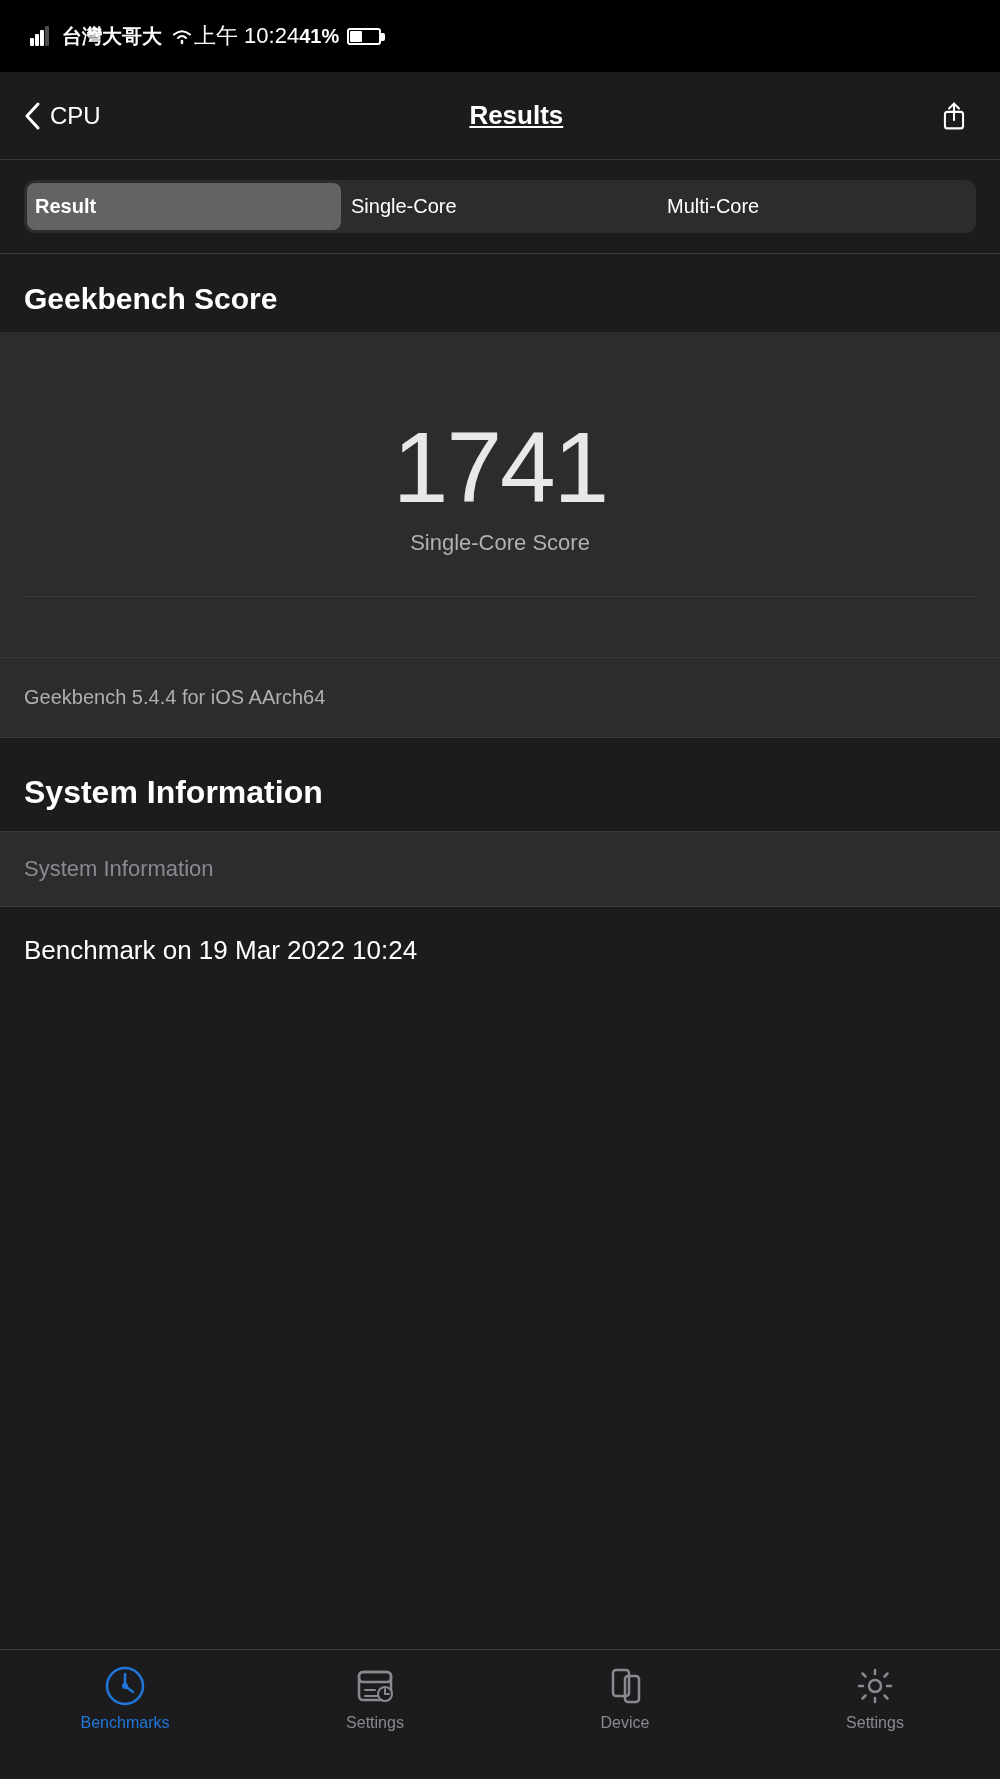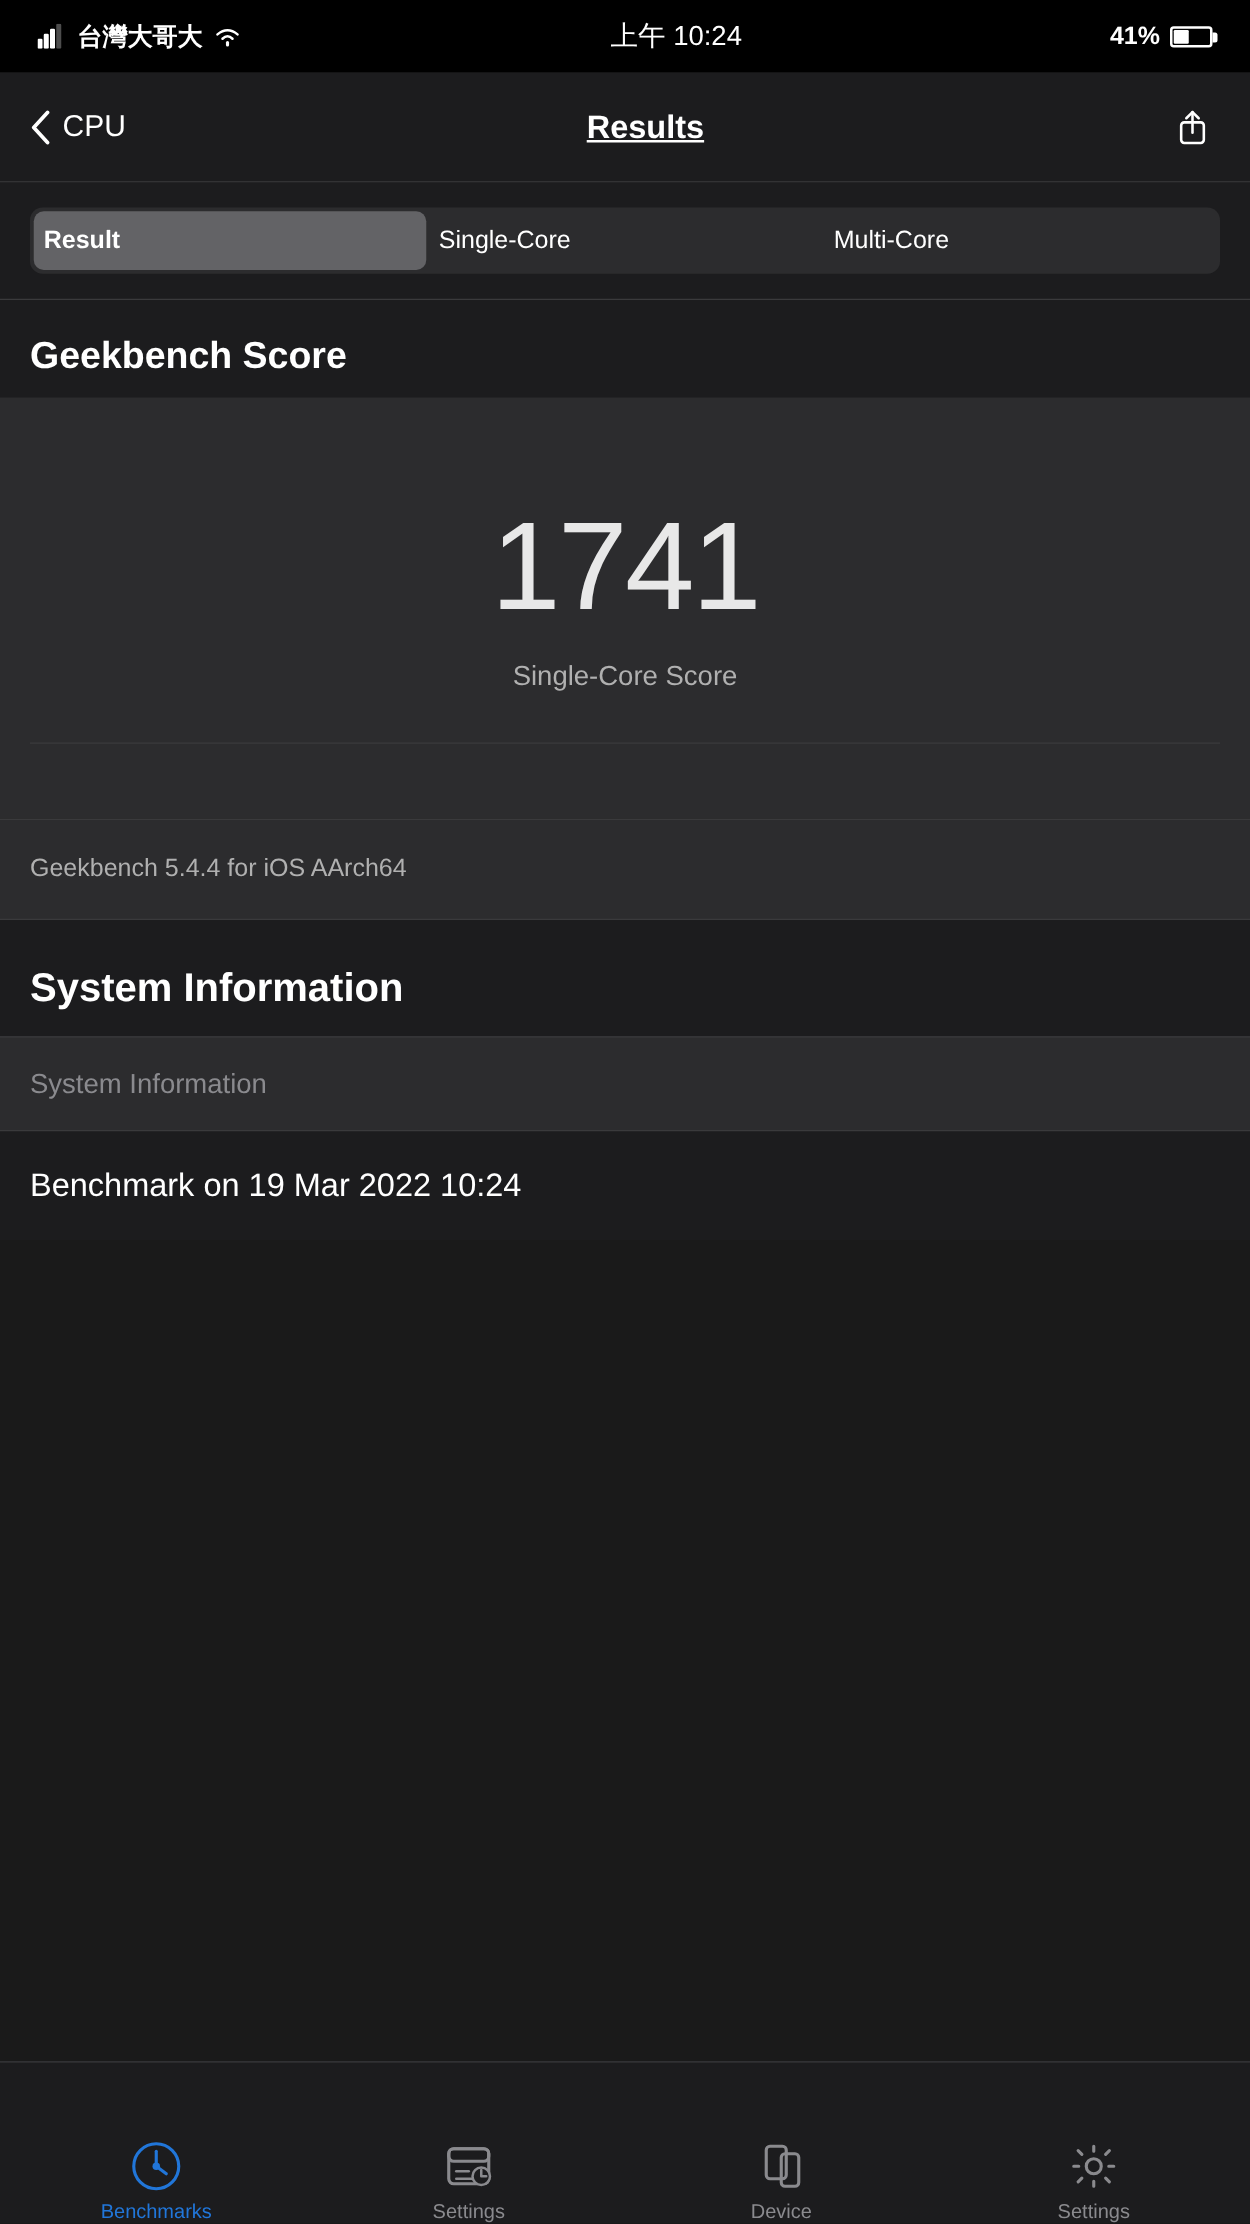--- a/index.html
+++ b/index.html
@@ -11,24 +11,23 @@
       background: #1a1a1a;
       color: #ffffff;
       font-family: -apple-system, 'SF Pro Display', 'Helvetica Neue', Arial, sans-serif;
       overflow: hidden;
       position: relative;
     }
 
     
     .status-bar {
       background: #000000;
-      height: 58px;
-      display: flex;
-      align-items: center;
-      justify-content: space-between;
+      height: 72px;
+      display: flex;
+      align-items: center;
       padding: 12px 30px;
     }
     .status-bar-left {
       display: flex;
       align-items: center;
       gap: 8px;
       font-size: 20px;
       font-weight: 600;
     }
     .status-bar-center {
@@ -161,21 +160,21 @@
     .score-number {
       font-size: 100px;
       font-weight: 300;
       color: #e8e8e8;
       line-height: 1.1;
       letter-spacing: -2px;
     }
     .score-label {
       font-size: 22px;
       color: #b0b0b0;
-      margin-top: 20px;
+      margin-top: 8px;
     }
     .score-divider {
       width: 100%;
       height: 1px;
       background: #3a3a3c;
     }
 
     
     .version-info {
       background: #2c2c2e;
@@ -224,21 +223,21 @@
     
     .tab-bar {
       position: absolute;
       bottom: 0;
       left: 0;
       right: 0;
       height: 130px;
       background: #1c1c1e;
       border-top: 1px solid #3a3a3c;
       display: flex;
-      align-items: flex-end;
+      align-items: flex-start;
       justify-content: space-around;
       padding-top: 14px;
     }
     .tab-item {
       display: flex;
       flex-direction: column;
       align-items: center;
       gap: 6px;
       cursor: pointer;
       flex: 1;

